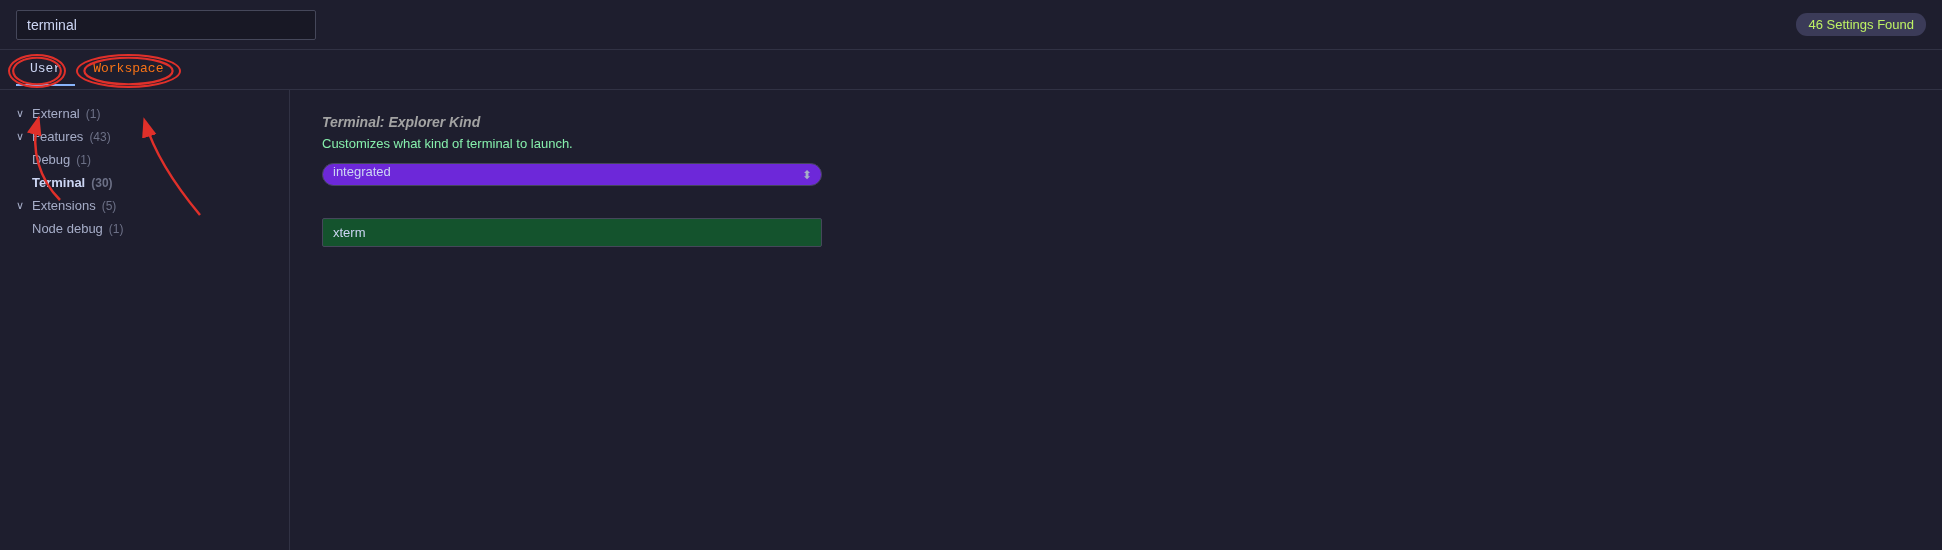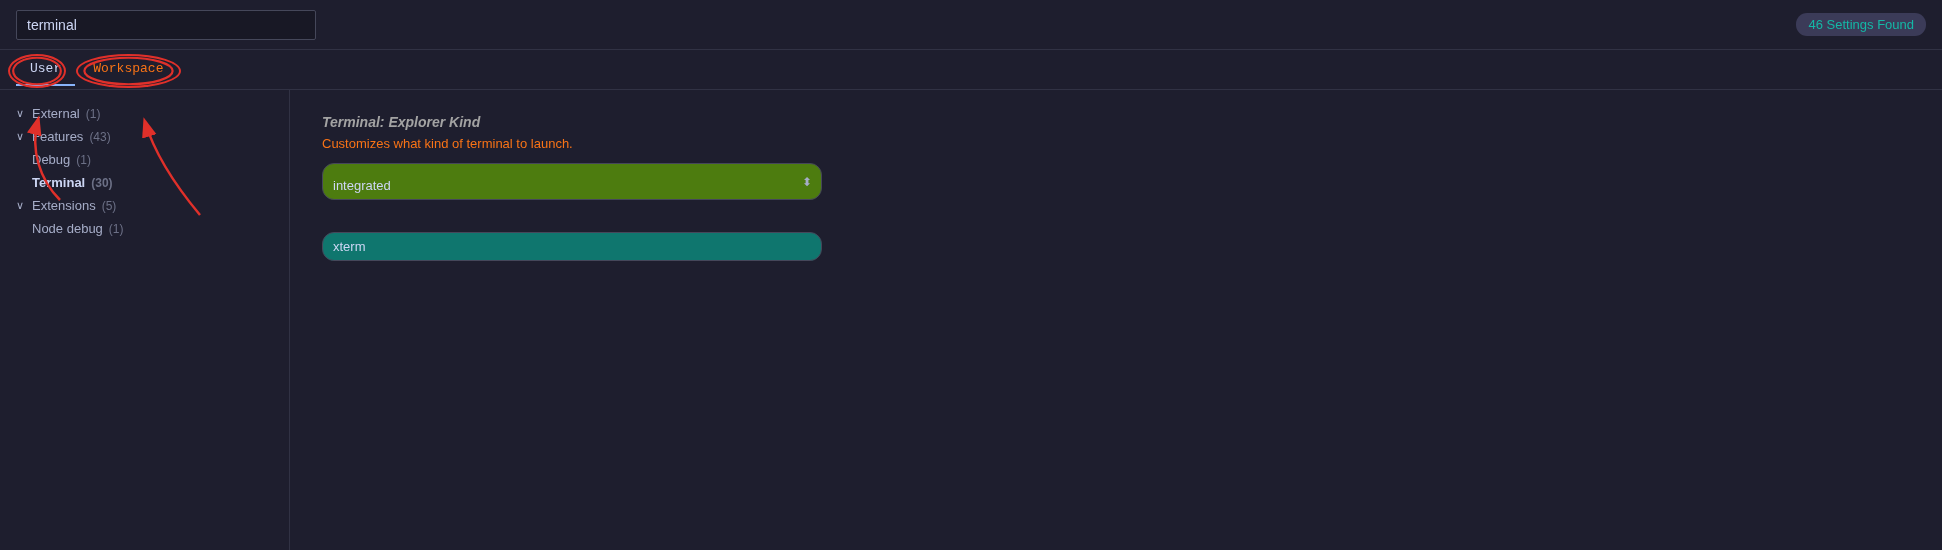--- a/index.html
+++ b/index.html
@@ -34,21 +34,21 @@
       color: #cdd6f4;
       font-size: 14px;
       padding: 6px 10px;
       width: 300px;
       outline: none;
       border-radius: 2px;
     }
 
     .settings-count {
       background: #3b3b58;
-      color: #14b8a6;
+      color: #bef264;
       padding: 4px 12px;
       font-size: 13px;
       border-radius: 11px;
     }
 
     .tabs-row {
       display: flex;
       align-items: center;
       border-bottom: 1px solid #313244;
       padding: 0 16px;
@@ -149,30 +149,30 @@
     .setting-title {
       font-size: 14px;
       font-weight: 600;
       color: #a3a3a3;
       margin-bottom: 6px;
       font-style: italic;
     }
 
     .setting-desc {
       font-size: 13px;
-      color: #f97316;
+      color: #86efac;
       margin-bottom: 12px;
     }
 
     .setting-select {
-      background: #4d7c0f;
+      background: #6d28d9;
       border: 1px solid #45475a;
       color: #cdd6f4;
       font-size: 13px;
-      padding: 14px 32px 6px 10px;
+      padding: 0 32px 6px 10px;
       border-radius: 12px;
       appearance: none;
       -webkit-appearance: none;
       cursor: pointer;
       min-width: 500px;
       outline: none;
       position: relative;
     }
 
     .select-wrapper {
@@ -185,26 +185,26 @@
       position: absolute;
       right: 10px;
       top: 50%;
       transform: translateY(-50%);
       color: #a6adc8;
       pointer-events: none;
       font-size: 12px;
     }
 
     .setting-input {
-      background: #0f766e;
+      background: #14532d;
       border: 1px solid #45475a;
       color: #cdd6f4;
       font-size: 13px;
       padding: 6px 10px;
-      border-radius: 12px;
+      border-radius: 2px;
       min-width: 500px;
       outline: none;
     }
   </style>
 </head>
 <body>
 
 <div class="search-bar">
   <input class="search-input" type="text" value="terminal" style="">
   <div class="settings-count">46 Settings Found</div>

